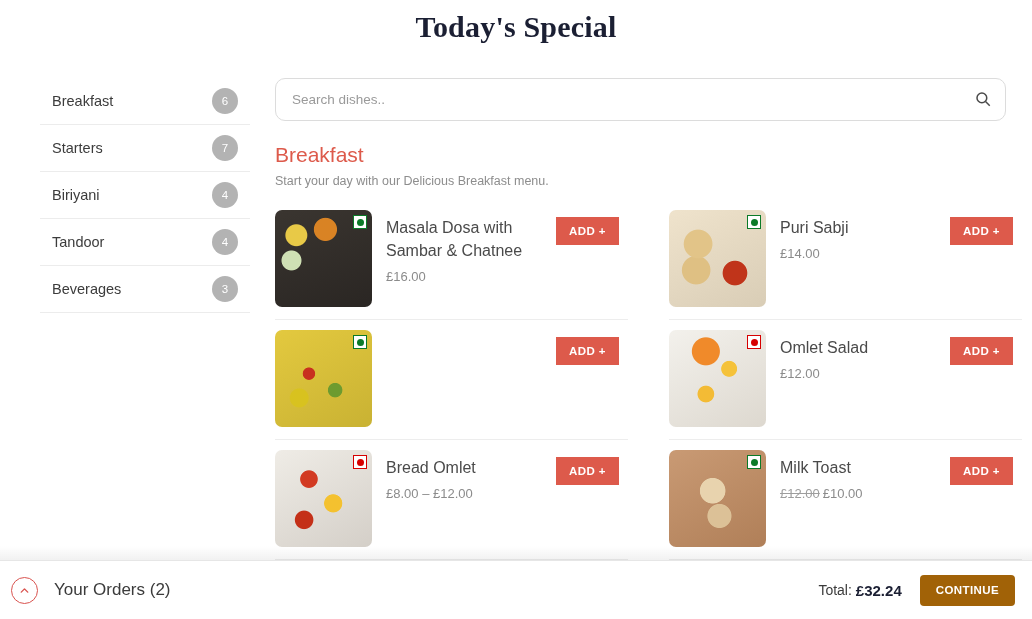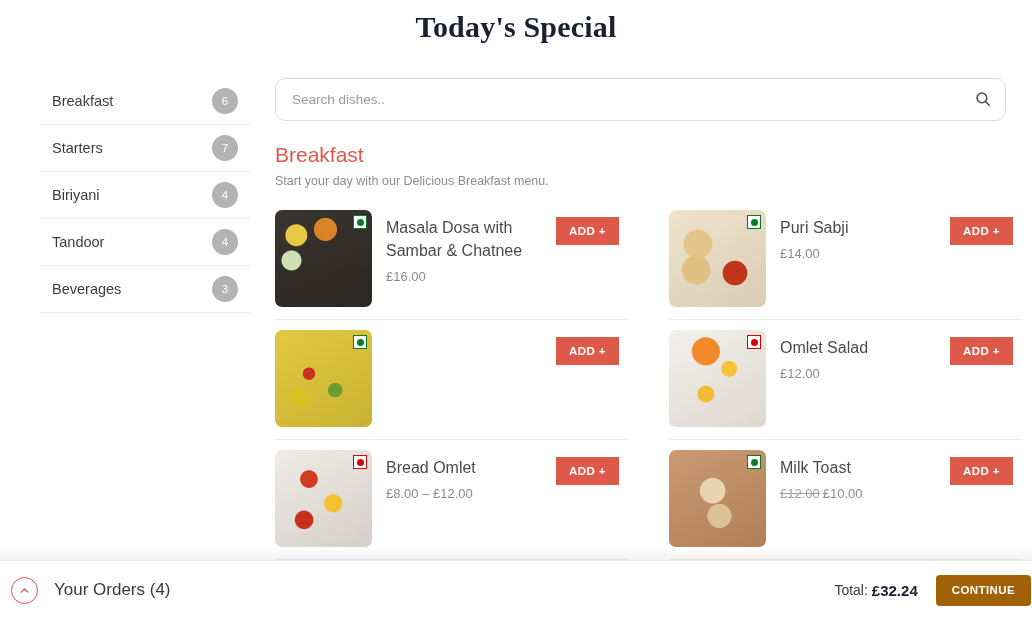--- a/index.html
+++ b/index.html
@@ -118,21 +118,21 @@
     background: #fff; border-top: 1px solid #e6e6e6;
     display: flex; align-items: center;
   }
   .orders-toggle {
     margin-left: 11px; width: 27px; height: 27px; border-radius: 50%;
     border: 1.4px solid #d9534f; color: #d9534f;
     display: flex; align-items: center; justify-content: center;
     cursor: pointer; flex: 0 0 27px;
   }
   .orders-label { margin-left: 16px; font-size: 17px; color: #3b3b3b; }
-  .bar-right { margin-left: auto; display: flex; align-items: center; margin-right: 1px; }
+  .bar-right { margin-left: auto; display: flex; align-items: center; margin-right: 17px; }
   .total-label { font-size: 14px; color: #3b3b3b; }
   .total-value { font-size: 15px; font-weight: bold; color: #1b1f33; margin-left: 4px; }
   .continue-btn {
     margin-left: 18px;
     background: #a16207; color: #fff; border: none; border-radius: 4px;
     height: 31px; padding: 0 16px;
     font-size: 11.5px; font-weight: bold; letter-spacing: .4px;
     cursor: pointer;
     font-family: "Liberation Sans", sans-serif;
   }
@@ -296,21 +296,21 @@
   </div>
 
   <div class="fade"></div>
 
   <div class="bottom-bar">
     <div class="orders-toggle">
       <svg width="13" height="13" viewBox="0 0 24 24" fill="none" stroke="currentColor" stroke-width="2.6" stroke-linecap="round" stroke-linejoin="round">
         <polyline points="6 15 12 9 18 15"></polyline>
       </svg>
     </div>
-    <div class="orders-label">Your Orders (4)</div>
+    <div class="orders-label">Your Orders (2)</div>
     <div class="bar-right">
       <span class="total-label">Total:</span>
       <span class="total-value">£32.24</span>
       <button class="continue-btn">CONTINUE</button>
     </div>
   </div>
 
 </div>
 
 </body></html>

